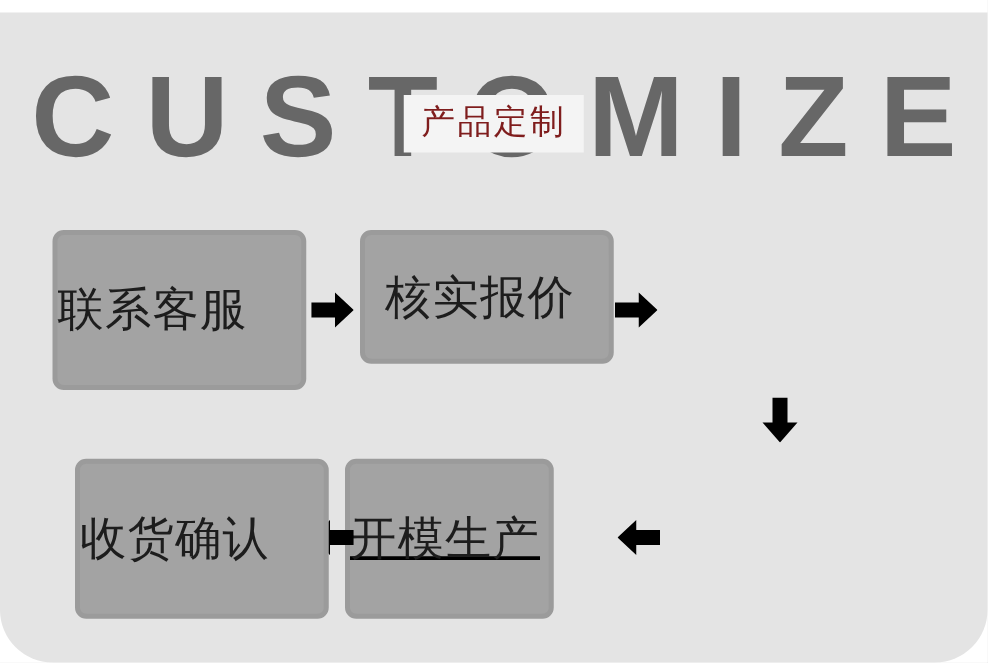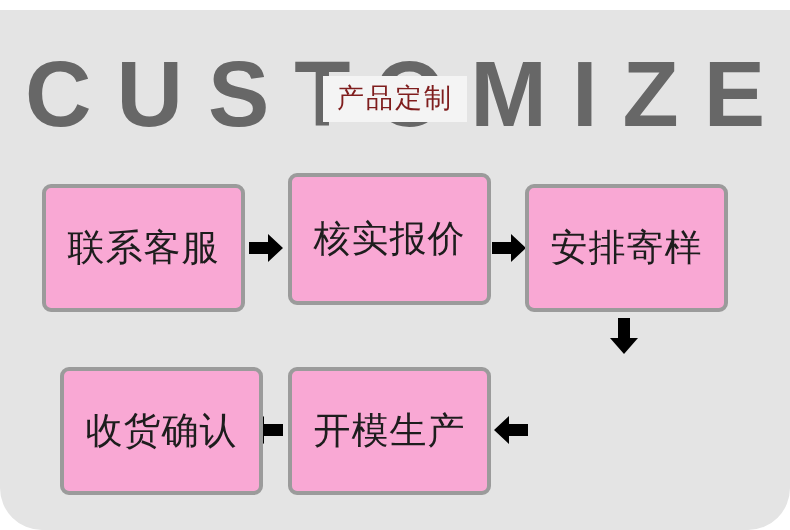--- a/index.html
+++ b/index.html
@@ -62,40 +62,39 @@
     line-height: 40px;
     letter-spacing: 2px;
     padding: 2px 14px 4px 14px;
     white-space: nowrap;
   }
 
   
   .flow-box {
     position: absolute;
     box-sizing: border-box;
-    background: #f9a8d4;
+    background: #a3a3a3;
     border: 4px solid #9b9b9b;
     border-radius: 9px;
     display: flex;
     align-items: center;
-    justify-content: center;
   }
   .flow-label {
     font-family: "DejaVu Serif", "Liberation Serif", serif;
     font-size: 37px;
     letter-spacing: 1px;
     color: #1d1d1d;
     white-space: nowrap;
   }
 
   #box-1 { left: 42px;  top: 174px; width: 203px; height: 128px; }
-  #box-2 { left: 288px; top: 163px; width: 203px; height: 132px; }
+  #box-2 { left: 288px; top: 174px; width: 203px; height: 107px; padding-left: 16px; }
   #box-3 { left: 525px; top: 174px; width: 203px; height: 128px; }
   #box-4 { left: 525px; top: 357px; width: 203px; height: 128px; }
-  #box-5 { left: 288px; top: 357px; width: 203px; height: 128px; }
+  #box-5 { left: 276px; top: 357px; width: 167px; height: 128px; text-decoration: underline; }
   #box-6 { left: 42px;  top: 357px; width: 203px; height: 128px; margin-left: 18px; }
 
   
   .arrow {
     position: absolute;
     display: block;
   }
   .arrow svg { display: block; }
 
   #arrow-1 { left: 249px; top: 222px; }
@@ -127,23 +126,20 @@
   <div class="flow-box" id="box-2">
     <span class="flow-label">核实报价</span>
   </div>
 
   <span class="arrow" id="arrow-2">
     <svg width="34" height="32" viewBox="0 0 34 32" aria-hidden="true">
       <path d="M0 10 L19 10 L19 2 L34 16 L19 30 L19 22 L0 22 Z" fill="#000000"></path>
     </svg>
   </span>
 
-  <div class="flow-box" id="box-3">
-    <span class="flow-label">安排寄样</span>
-  </div>
 
   <span class="arrow" id="arrow-3">
     <svg width="32" height="36" viewBox="0 0 32 36" aria-hidden="true">
       <path d="M10 0 L22 0 L22 20 L30 20 L16 36 L2 20 L10 20 Z" fill="#000000"></path>
     </svg>
   </span>
 
 
   <span class="arrow" id="arrow-4">
     <svg width="34" height="32" viewBox="0 0 34 32" aria-hidden="true">

